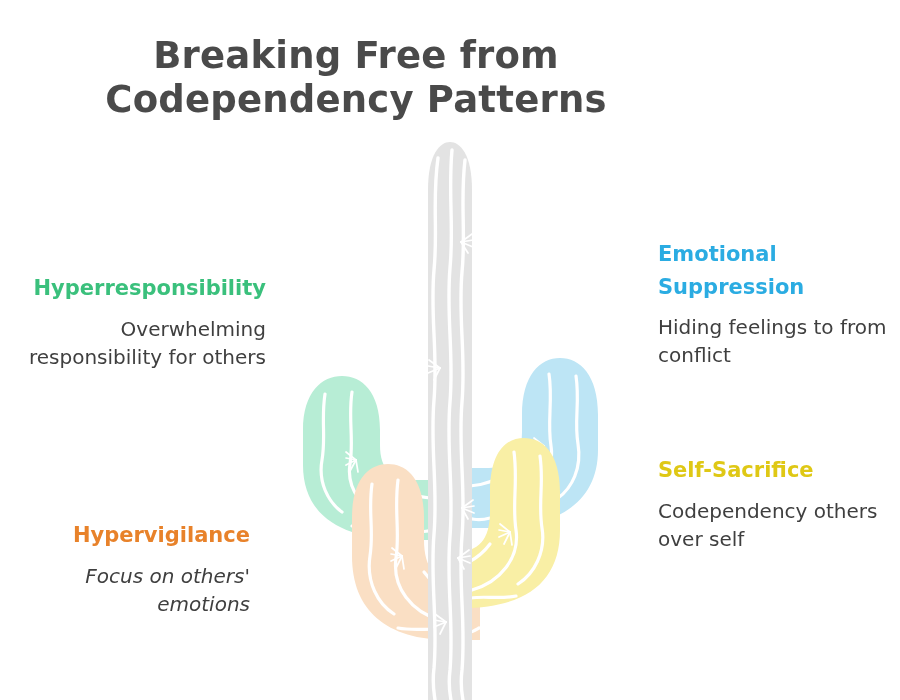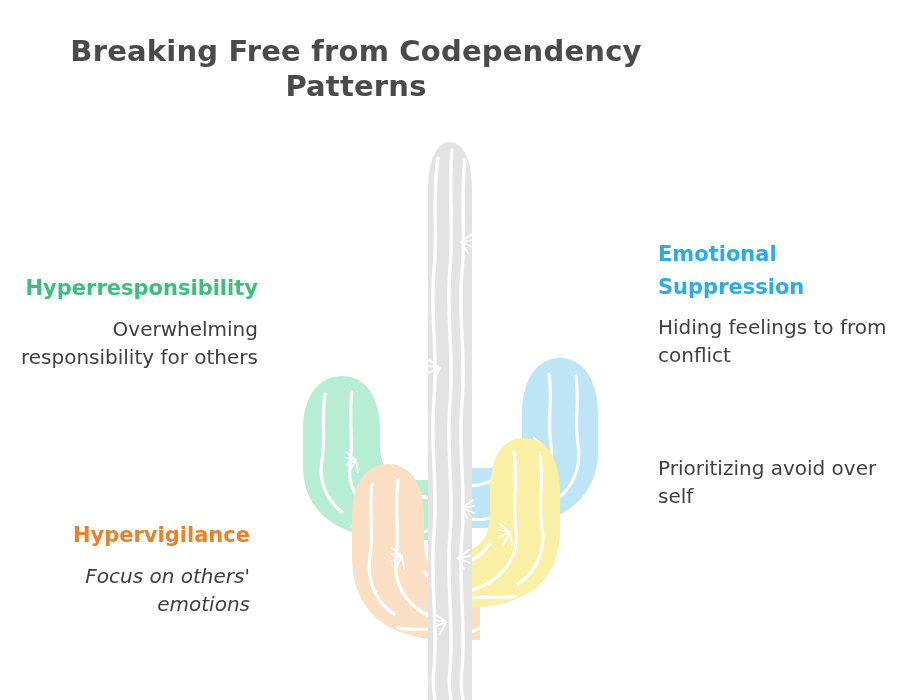--- a/index.html
+++ b/index.html
@@ -24,21 +24,21 @@
   }
 
   
   .title {
     position: absolute;
     left: 0;
     top: 34px;
     width: 712px;
     text-align: center;
     font-family: "DejaVu Sans", sans-serif;
-    font-size: 29px;
+    font-size: 37px;
     font-weight: bold;
     letter-spacing: 0.2px;
     color: #4a4a4a;
     line-height: 1.2;
   }
 
   
   .cactus-stage {
     position: absolute;
     left: 280px;
@@ -74,21 +74,21 @@
   }
 
   .block-left {
     text-align: right;
   }
   .block-right {
     text-align: left;
   }
 
   #block-hyperresponsibility {
-    left: 8px;
+    left: 16px;
     top: 272px;
     width: 250px;
   }
   #block-hypervigilance {
     left: 0px;
     top: 503px;
     width: 250px;
   }
   #block-emotional-suppression {
     left: 658px;
@@ -266,16 +266,17 @@
     <div class="heading" style="color:#E8822A;margin-top:16px;">Hypervigilance</div>
     <div class="desc" style="color: rgb(63, 63, 63); font-style: italic;">Focus on others' emotions</div>
   </div>
 
   <div class="label-block block-right" id="block-emotional-suppression">
     <div class="heading" style="color:#2BACE2;">Emotional Suppression</div>
     <div class="desc" style="color: rgb(63, 63, 63);">Hiding feelings to from conflict</div>
   </div>
 
   <div class="label-block block-right" id="block-self-sacrifice">
-    <div class="desc" style="color: rgb(63, 63, 63);">Prioritizing avoid over self</div>
+    <div class="heading" style="color:#DFC815;">Self-Sacrifice</div>
+    <div class="desc" style="color: rgb(63, 63, 63);">Codependency others over self</div>
   </div>
 
 </div>
 
 </body></html>

